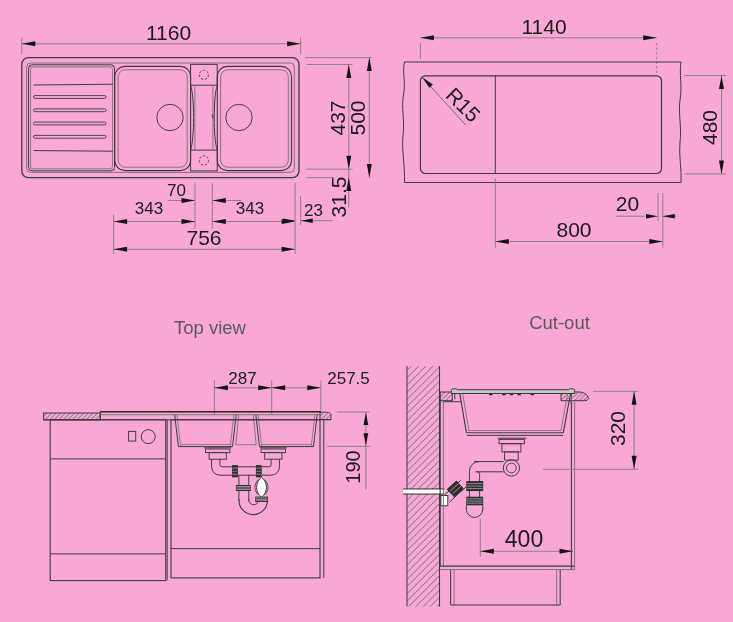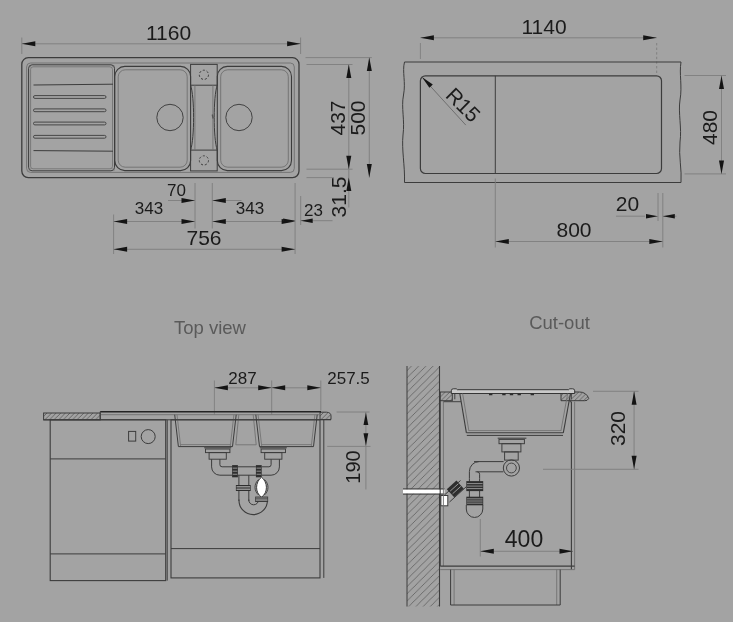--- a/index.html
+++ b/index.html
@@ -1,16 +1,16 @@
 <!DOCTYPE html>
 <html><head>
 <meta charset="utf-8">
 <style>
 html,body{margin:0;padding:0;background:#ffffff;}
-#c{position:relative;width:733px;height:622px;background:#a3a3a3;overflow:hidden;}
+#c{position:relative;width:733px;height:622px;background:#f9a8d4;overflow:hidden;}
 svg{display:block;}
 text{font-family:"Liberation Sans",sans-serif;}
 </style>
 </head>
 <body>
 
 <div id="c">
 <svg width="733" height="622" viewBox="0 0 733 622">
 <defs>
 <pattern id="hatchS" patternUnits="userSpaceOnUse" width="4.6" height="4.6">

